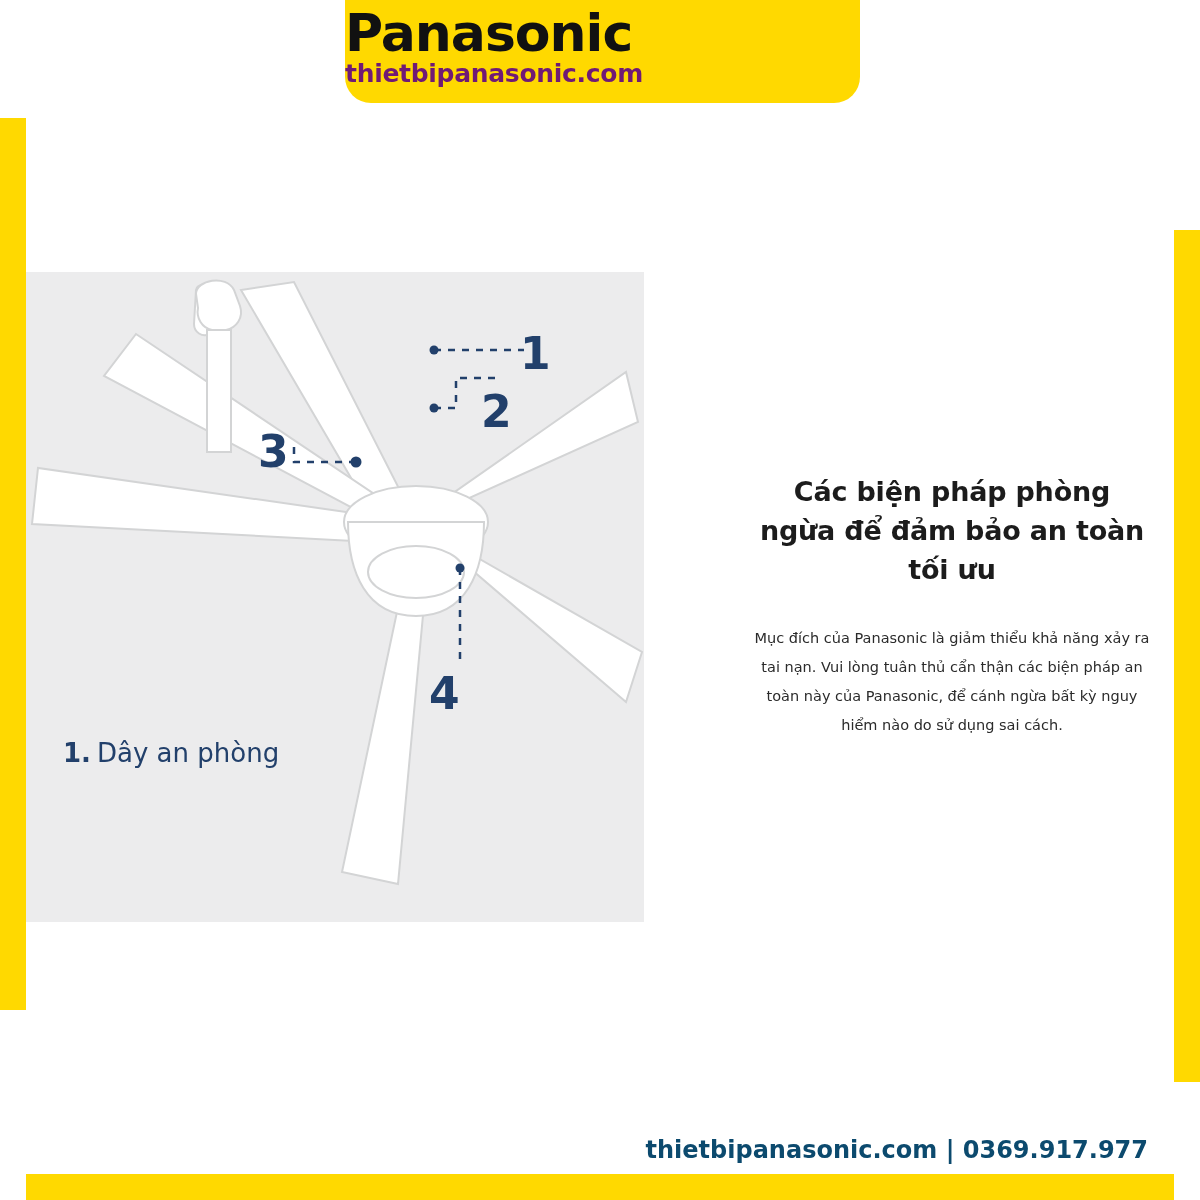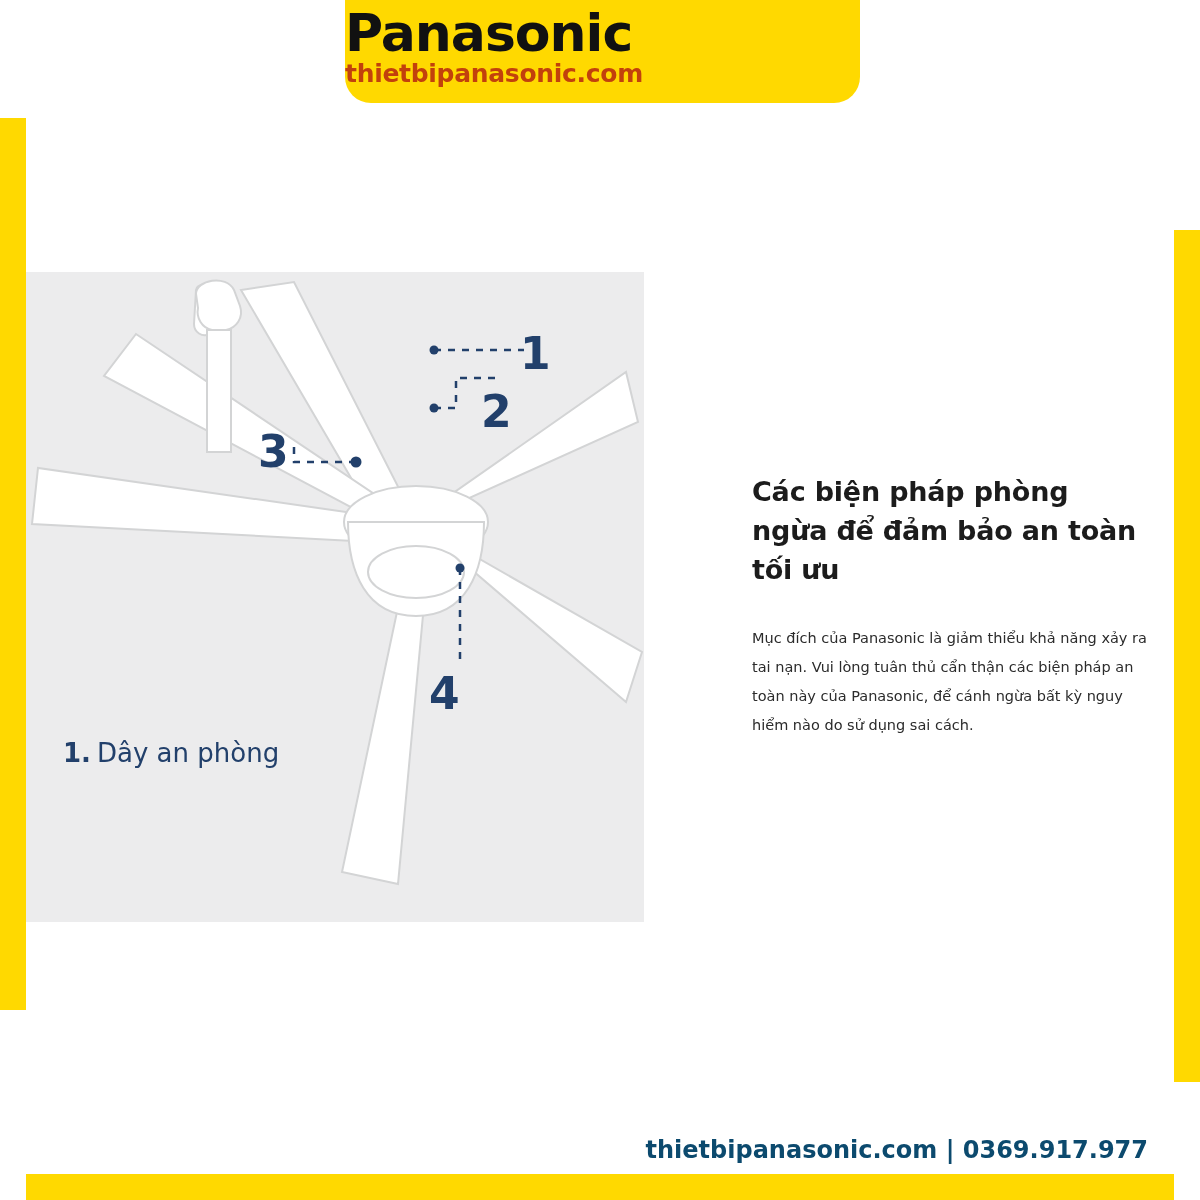--- a/index.html
+++ b/index.html
@@ -103,21 +103,21 @@
     font-weight: bold;
     font-size: 52px;
     letter-spacing: -1px;
     color: #111111;
     line-height: 1.05;
   }
   .brand-site {
     font-family: "DejaVu Sans", sans-serif;
     font-weight: bold;
     font-size: 25px;
-    color: #c2410c;
+    color: #701a75;
     letter-spacing: -0.3px;
     margin-top: -2px;
   }
 
   
   .content {
     position: absolute;
     left: 26px;
     top: 120px;
     width: 1148px;
@@ -170,20 +170,21 @@
     display: inline-block;
     width: 34px;
   }
 
   
   .right-col {
     position: absolute;
     left: 726px;
     top: 352px;
     width: 400px;
+    text-align: center;
   }
   .right-title {
     font-family: "DejaVu Sans", sans-serif;
     font-weight: bold;
     font-size: 27px;
     line-height: 1.45;
     color: #1c1c1c;
     letter-spacing: -0.2px;
   }
   .right-body {

